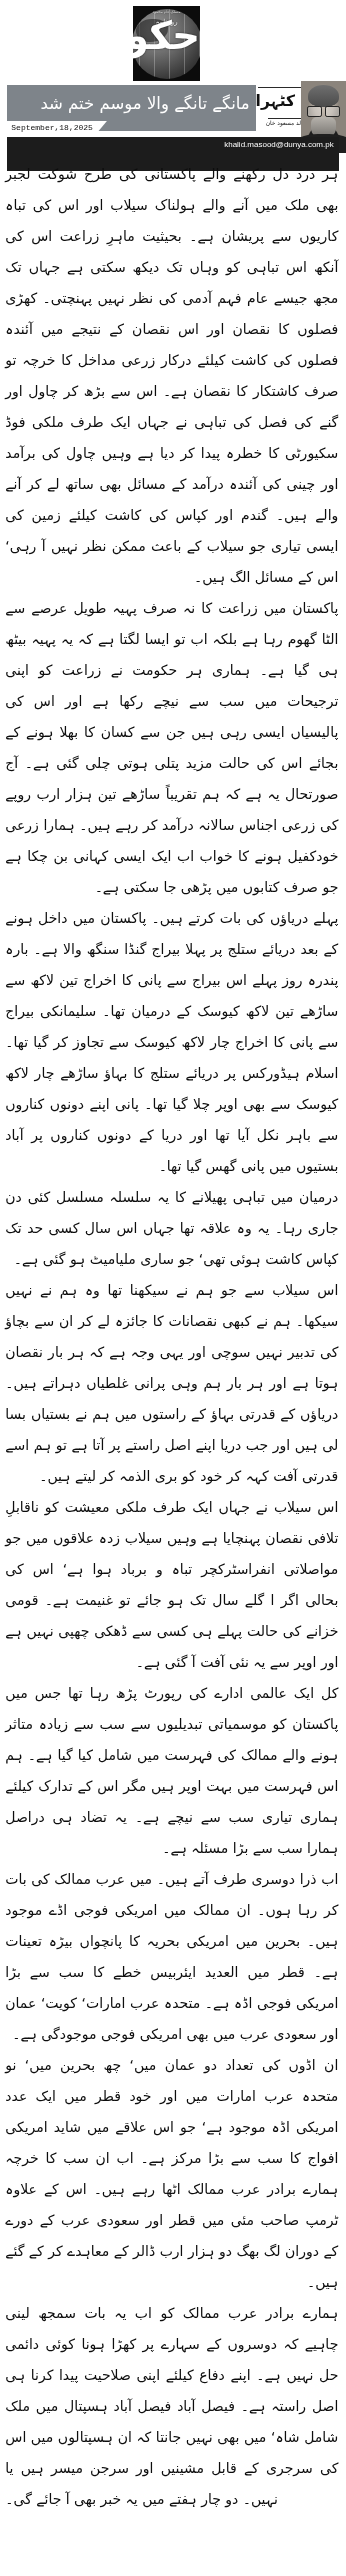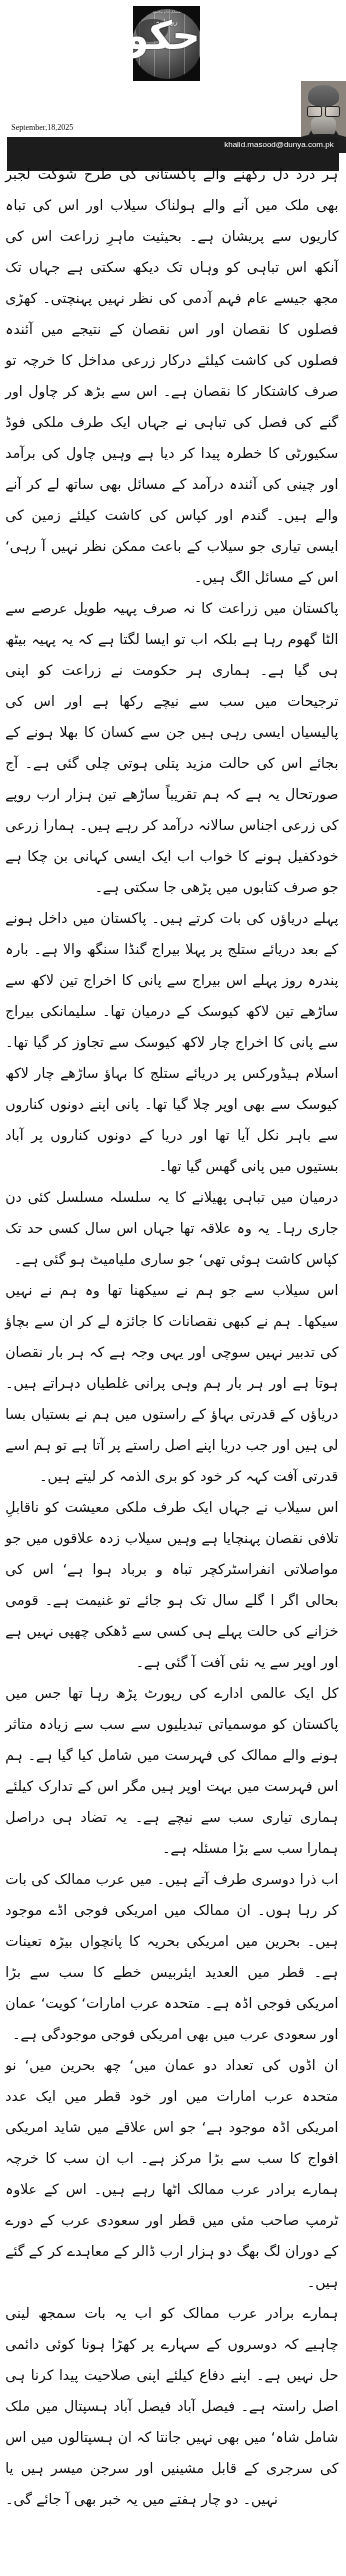--- a/index.html
+++ b/index.html
@@ -228,21 +228,21 @@
   .date-tab {
     position: absolute;
     left: 7px;
     top: 121px;
     height: 14px;
     padding: 0 14px 0 4.3px;
     background: #ffffff;
     color: #111111;
     font-size: 8px;
     line-height: 14px;
-    font-family: Liberation Serif, serif;
+    font-family: Liberation Mono, monospace;
     direction: ltr;
     white-space: nowrap;
     clip-path: polygon(0 0, 100% 0, calc(100% - 11.7px) 100%, 0 100%);
   }
 
   
   .email-bar {
     position: absolute;
     left: 7px;
     top: 137px;
@@ -291,20 +291,29 @@
 <div class="masthead">
   <div class="logo-box">
     <div class="logo-globe"></div>
     <div class="logo-tag">مسلکِ عام محمود</div>
     <div class="logo-sub">روزنامہ</div>
     <div class="logo-word">حکومت</div>
   </div>
 </div>
 
 <div class="header-band">
+  <div class="headline-bar">
+    <div class="headline">مانگے تانگے والا موسم ختم شد</div>
+  </div>
+  <div class="brand-block">
+    <div class="brand-rule"></div>
+    <div class="brand-name">کٹہرا</div>
+    <div class="brand-rule2"></div>
+    <div class="brand-author">خالد مسعود خان</div>
+  </div>
 </div>
 
 <div class="portrait">
   <div class="p-bg"></div>
   <div class="p-hair"></div>
   <div class="p-glasses">
       <i></i>
       <i></i>
     </div>
   <div class="p-beard"></div>

